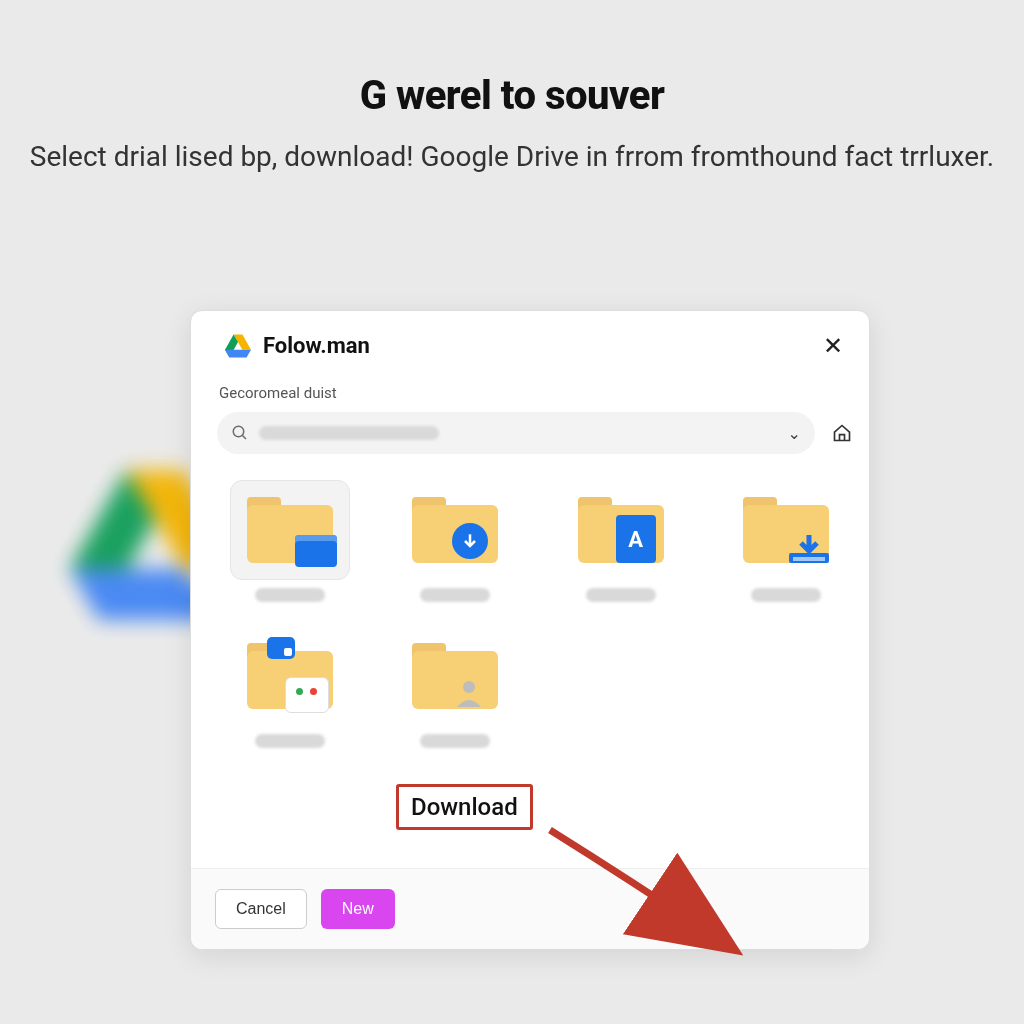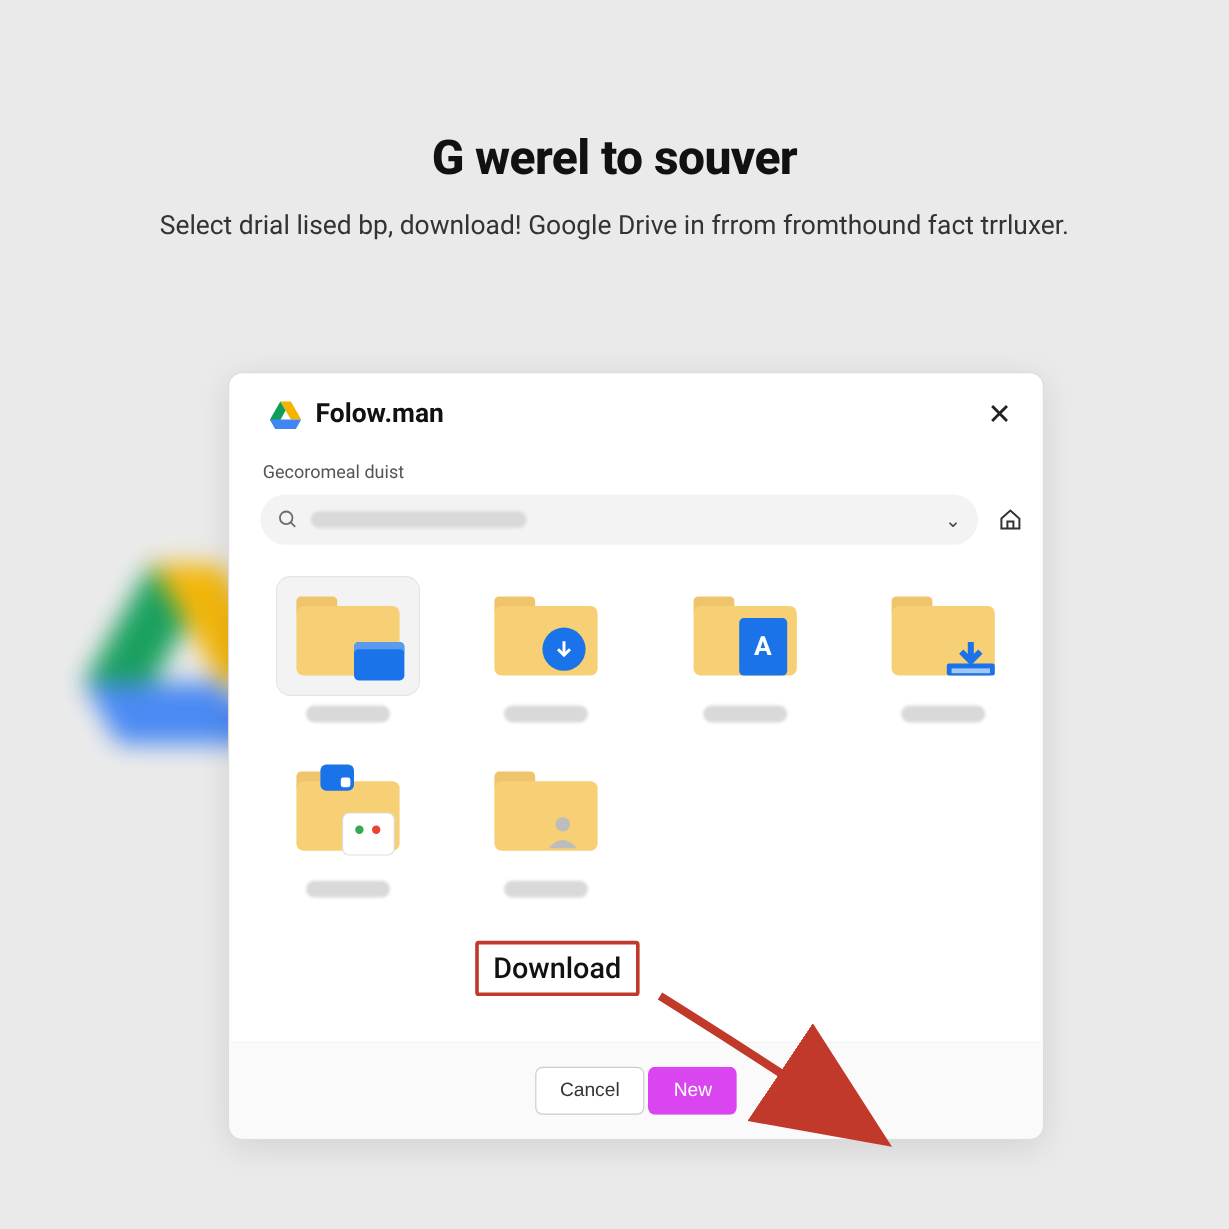--- a/index.html
+++ b/index.html
@@ -1,20 +1,20 @@
 <!DOCTYPE html>
 <html><head>
 <meta charset="utf-8">
 <style>
   * { box-sizing: border-box; margin: 0; padding: 0; }
   html, body { width: 1024px; height: 1024px; font-family: -apple-system, BlinkMacSystemFont, "Segoe UI", Roboto, Helvetica, Arial, sans-serif; background: #eaeaea; overflow: hidden; }
   .page { position: relative; width: 100%; height: 100%; }
-  .hero { text-align: center; padding-top: 108px; color: #111; }
+  .hero { text-align: center; padding-top: 72px; color: #111; }
   .hero h1 { font-size: 40px; font-weight: 800; letter-spacing: -0.5px; }
-  .hero p { font-size: 22px; color: #333; margin-top: 18px; line-height: 1.45; font-weight: 400; }
+  .hero p { font-size: 28px; color: #333; margin-top: 18px; line-height: 1.45; font-weight: 400; }
   .bg-drive { position: absolute; left: 70px; top: 470px; width: 170px; height: 150px; filter: blur(10px); opacity: 0.95; }
   .dialog { position: absolute; left: 190px; top: 310px; width: 680px; background: #fff; border: 1px solid #ddd; border-radius: 12px; box-shadow: 0 6px 28px rgba(0,0,0,0.10); }
   .dlg-head { display: flex; align-items: center; padding: 22px 26px 16px 34px; }
   .drive-logo { width: 26px; height: 24px; margin-right: 12px; }
   .dlg-title { font-size: 22px; font-weight: 700; color: #111; flex: 1; }
   .close-x { font-size: 24px; line-height: 1; color: #222; background: none; border: none; cursor: pointer; font-weight: 300; }
   .dlg-body { padding: 0 10px 10px 26px; }
   .section-label { font-size: 15px; color: #555; margin: 10px 2px 10px 2px; }
   .search-row { display: flex; align-items: center; gap: 10px; }
   .search-field { flex: 1; display: flex; align-items: center; background: #f3f3f3; border-radius: 22px; height: 42px; padding: 0 14px; }
@@ -38,21 +38,21 @@
   .badge.a-doc { right: 8px; bottom: 0; width: 40px; height: 48px; background: #1a73e8; border-radius: 4px; display:flex; align-items:center; justify-content:center; color:#fff; font-weight:700; font-size:22px; }
   .badge.tray { right: -2px; bottom: -2px; width: 44px; height: 30px; }
   .badge.person { right: 14px; bottom: 2px; width: 30px; height: 30px; }
   .badge.card { right: 4px; bottom: -4px; width: 44px; height: 36px; background:#fff; border:1px solid #ddd; border-radius:6px; }
   .badge.card::before { content:""; position:absolute; left:10px; top:10px; width:7px; height:7px; background:#34a853; border-radius:50%; }
   .badge.card::after { content:""; position:absolute; left:24px; top:10px; width:7px; height:7px; background:#ea4335; border-radius:50%; }
   .badge.chip { left: 20px; top: -6px; width: 28px; height: 22px; background:#1a73e8; border-radius:5px; }
   .badge.chip::after { content:""; position:absolute; right:3px; bottom:3px; width:8px; height:8px; background:#fff; border-radius:2px; }
   .callout { position: absolute; border: 3px solid #c0392b; background: #fff; padding: 6px 12px; font-size: 24px; font-weight: 500; color: #111; border-radius: 3px; }
   .arrow { position: absolute; }
-  .dlg-foot { display: flex; justify-content: center; gap: 3px; padding: 20px 24px; border-top: 1px solid #eee; background: #fafafa; border-radius: 0 0 12px 12px; }
+  .dlg-foot { display: flex; justify-content: flex-start; gap: 14px; padding: 20px 24px; border-top: 1px solid #eee; background: #fafafa; border-radius: 0 0 12px 12px; }
   .btn { height: 40px; padding: 0 20px; border-radius: 6px; font-size: 16px; font-weight: 500; cursor: pointer; border: 1px solid transparent; }
   .btn.secondary { background: #fff; border-color: #ccc; color: #333; }
   .btn.primary { background: #d946ef; color: #fff; }
 </style>
 </head>
 <body>
 
 <div class="page">
 
   <div class="hero">

